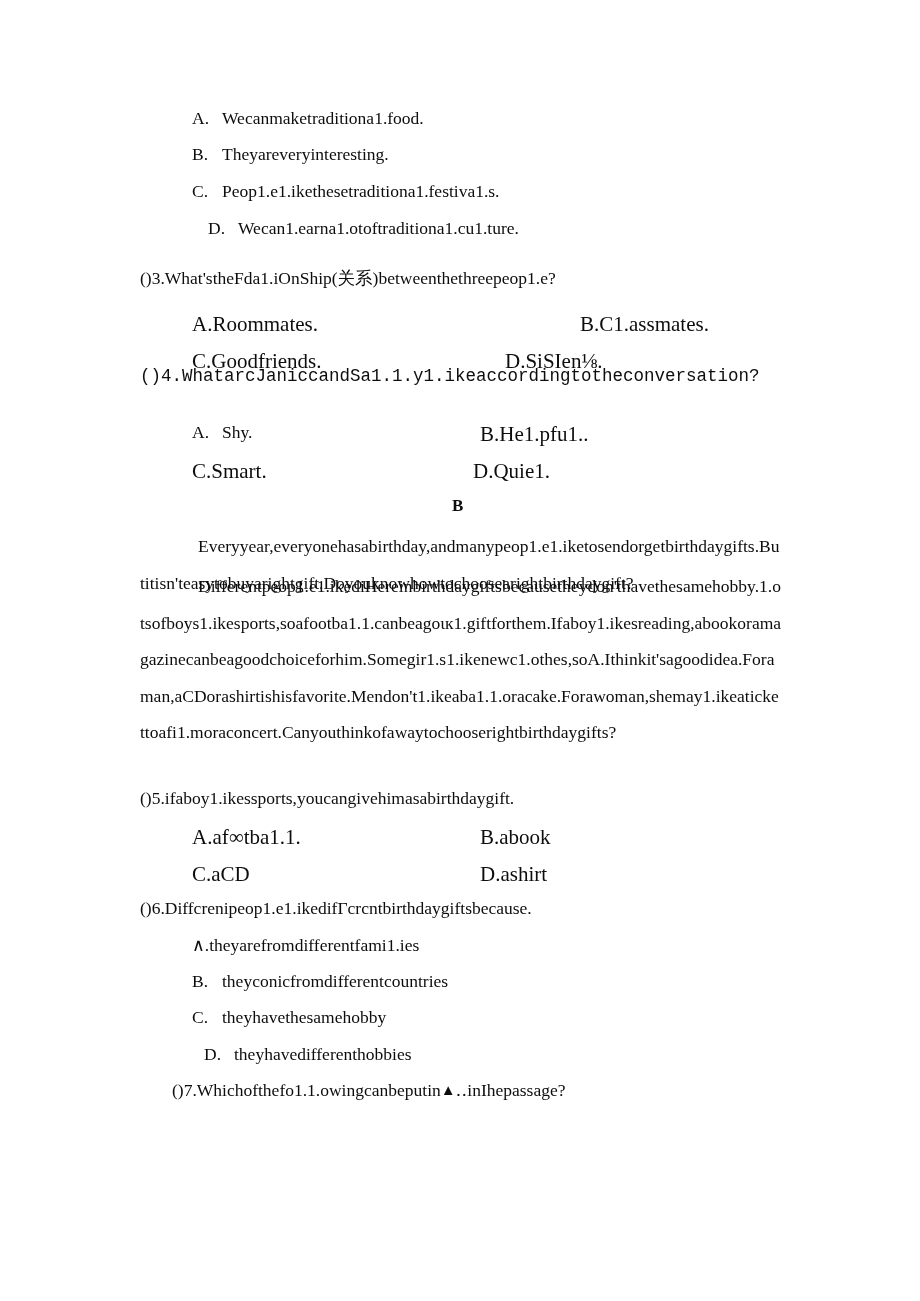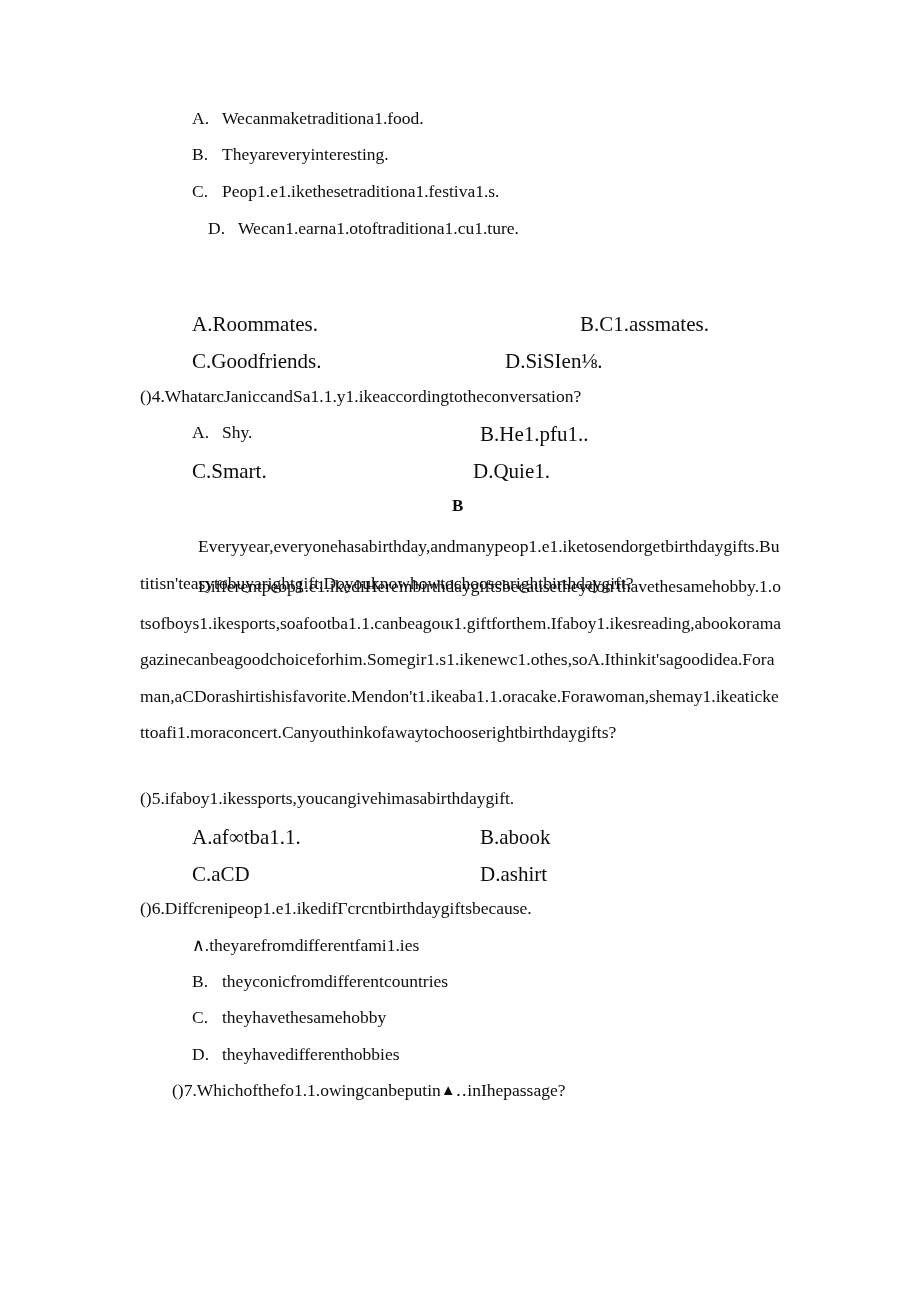--- a/index.html
+++ b/index.html
@@ -102,27 +102,28 @@
   </div>
 
   <div class="opt-wide" style="left:192px; top:183px;">
     <span class="lt">C.</span><span>Peop1.e1.ikethesetraditiona1.festiva1.s.</span>
   </div>
 
   <div class="opt-wide" style="left:192px; top:220px;margin-left:16px;">
     <span class="lt">D.</span><span>Wecan1.earna1.otoftraditiona1.cu1.ture.</span>
   </div>
 
+  <div class="stem" style="top:270px;">()3.What'stheFda1.iOnShip(关系)betweenthethreepeop1.e?</div>
 
   <div class="colopt" style="left:192px; top:314px;">A.Roommates.</div>
   <div class="colopt" style="left:580px; top:314px;">B.C1.assmates.</div>
   <div class="colopt" style="left:192px; top:351px;">C.Goodfriends.</div>
   <div class="colopt" style="left:505px; top:351px;">D.SiSIen⅛.</div>
 
-  <div class="stem" style="top:388px;">()4.WhatarcJaniccandSa1.1.y1.ikeaccordingtotheconversation?</div>
+  <div class="stem" style="top:368px;font-family:Liberation Mono, monospace;">()4.WhatarcJaniccandSa1.1.y1.ikeaccordingtotheconversation?</div>
 
   <div class="opt-wide" style="left:192px; top:424px;">
     <span class="lt">A.</span><span>Shy.</span>
   </div>
   <div class="colopt" style="left:480px; top:424px;">B.He1.pfu1..</div>
   <div class="colopt" style="left:192px; top:461px;">C.Smart.</div>
   <div class="colopt" style="left:473px; top:461px;">D.Quie1.</div>
 
   <div class="section-head" style="left:452px; top:497px;">B</div>
 
@@ -148,21 +149,21 @@
   </div>
 
   <div class="opt-wide" style="left:192px; top:973px;">
     <span class="lt">B.</span><span>theyconicfromdifferentcountries</span>
   </div>
 
   <div class="opt-wide" style="left:192px; top:1009px;">
     <span class="lt">C.</span><span>theyhavethesamehobby</span>
   </div>
 
-  <div class="opt-wide" style="left:192px; top:1046px;">
+  <div class="opt-wide" style="left:204px; top:1046px;">
     <span class="lt">D.</span><span>theyhavedifferenthobbies</span>
   </div>
 
   <div class="stem" style="top:1082px;margin-left:32px;">
     <span>()7.Whichofthefo1.1.owingcanbeputin</span><span class="glyph-tri">▲</span><span>‥inIhepassage?</span>
   </div>
 
 </div>
 
 </body></html>

